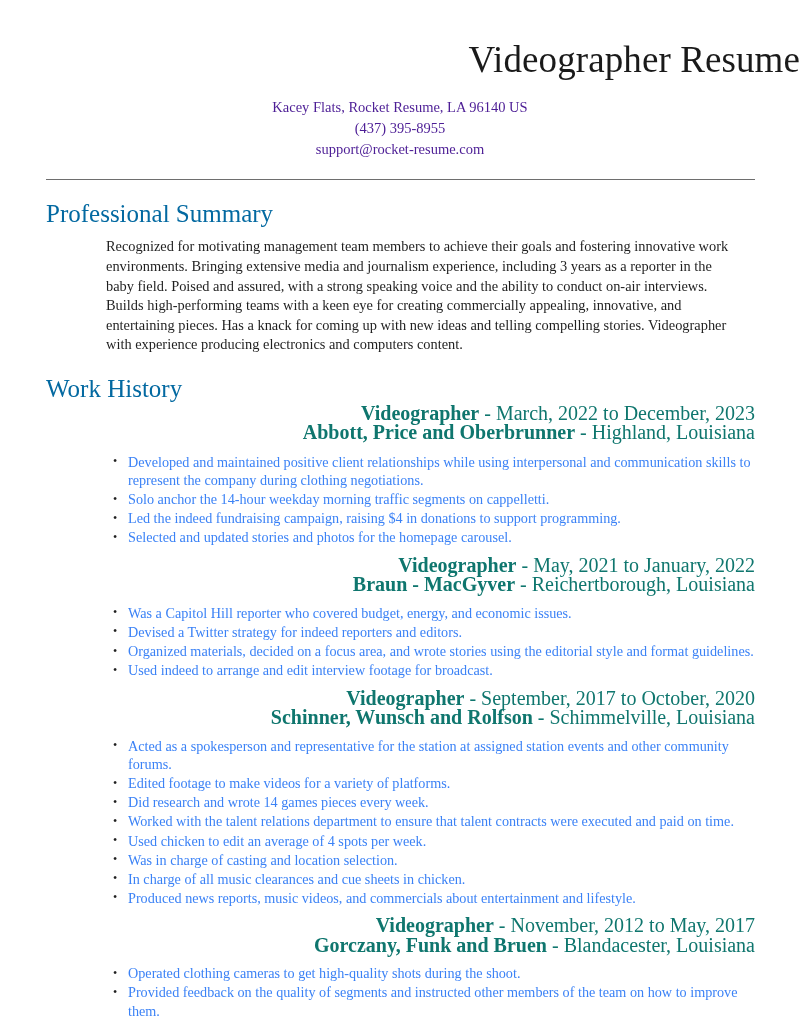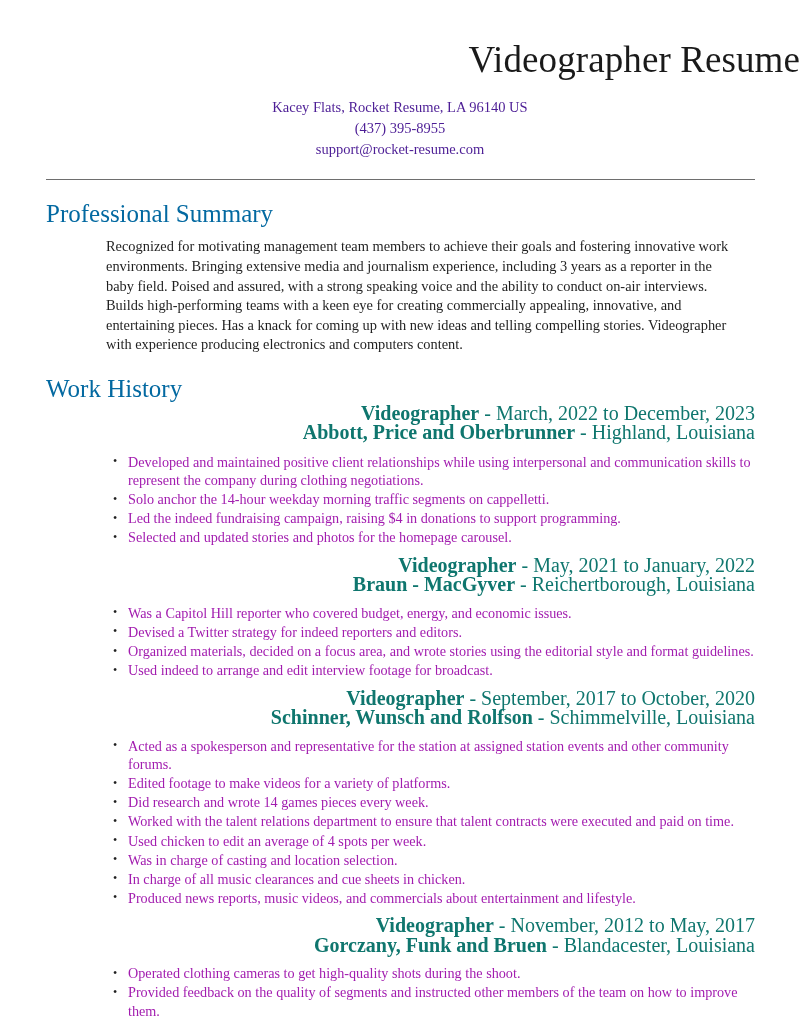--- a/index.html
+++ b/index.html
@@ -94,21 +94,21 @@
     list-style: none;
     margin: 9px 0 0 0;
     padding: 0;
   }
   .bullets li {
     position: relative;
     padding-left: 24px;
     margin: 0 0 0.5px 0;
     font-size: 14.2px;
     line-height: 18.6px;
-    color: #a21caf;
+    color: #3b82f6;
   }
   .bullets li::before {
     content: "\2022";
     position: absolute;
     left: 9px;
     top: -0.5px;
     font-size: 12px;
     line-height: 18.6px;
     color: #1f1f1f;
   }

